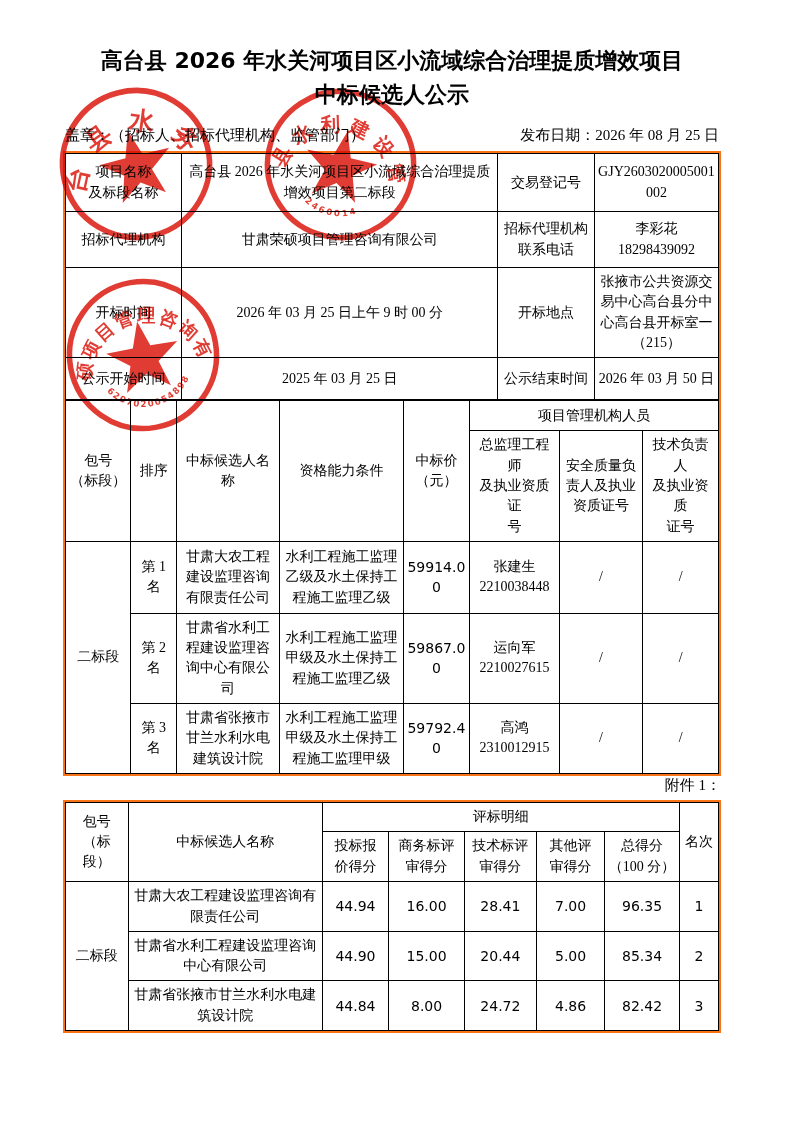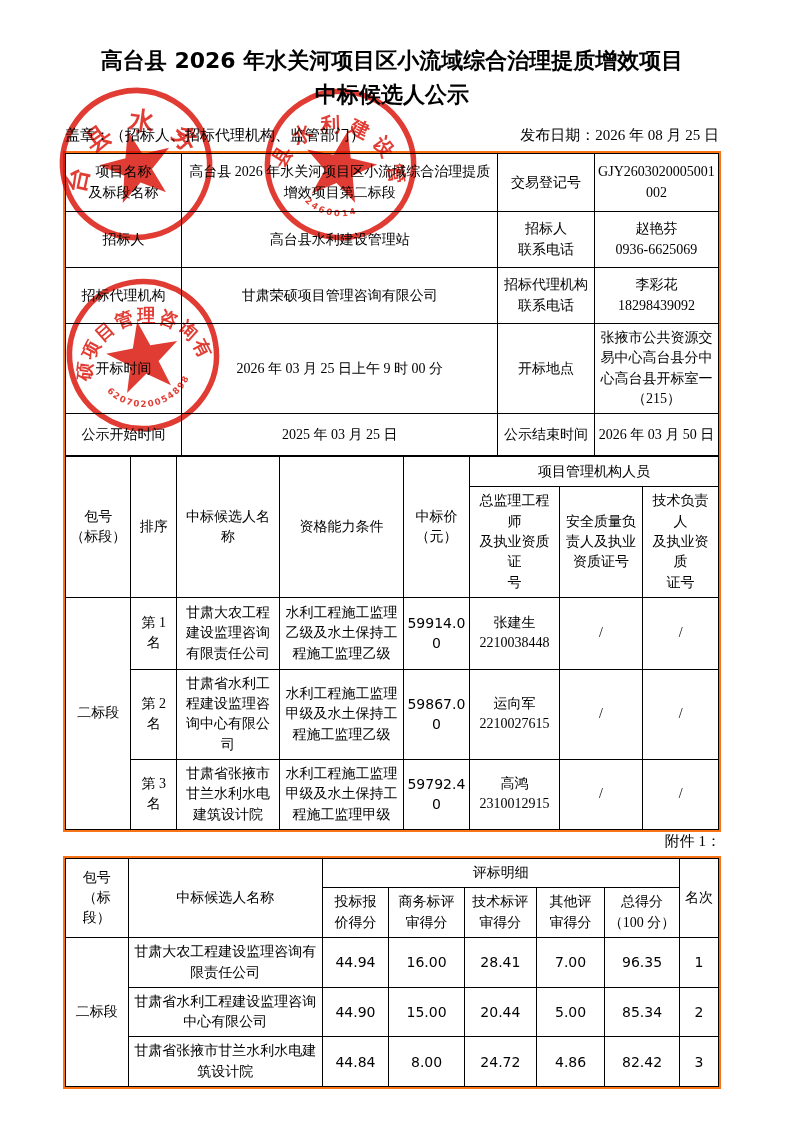--- a/index.html
+++ b/index.html
@@ -81,28 +81,20 @@
           </colgroup>
         <tbody>
             <tr style="height:58px;">
           <td>项目名称
 及标段名称</td>
           <td>高台县 2026 年水关河项目区小流域综合治理提质增效项目第二标段</td>
           <td>交易登记号</td>
           <td>GJY2603020005001002</td>
         </tr>
         <tr style="height:56px;">
-          <td>招标人</td>
-          <td>高台县水利建设管理站</td>
-          <td>招标人
-联系电话</td>
-          <td>赵艳芬
-0936-6625069</td>
-        </tr>
-        <tr style="height:56px;">
           <td>招标代理机构</td>
           <td>甘肃荣硕项目管理咨询有限公司</td>
           <td>招标代理机构
 联系电话</td>
           <td>李彩花
 18298439092</td>
         </tr>
         <tr style="height:58px;">
           <td>开标时间</td>
           <td>2026 年 03 月 25 日上午 9 时 00 分</td>

